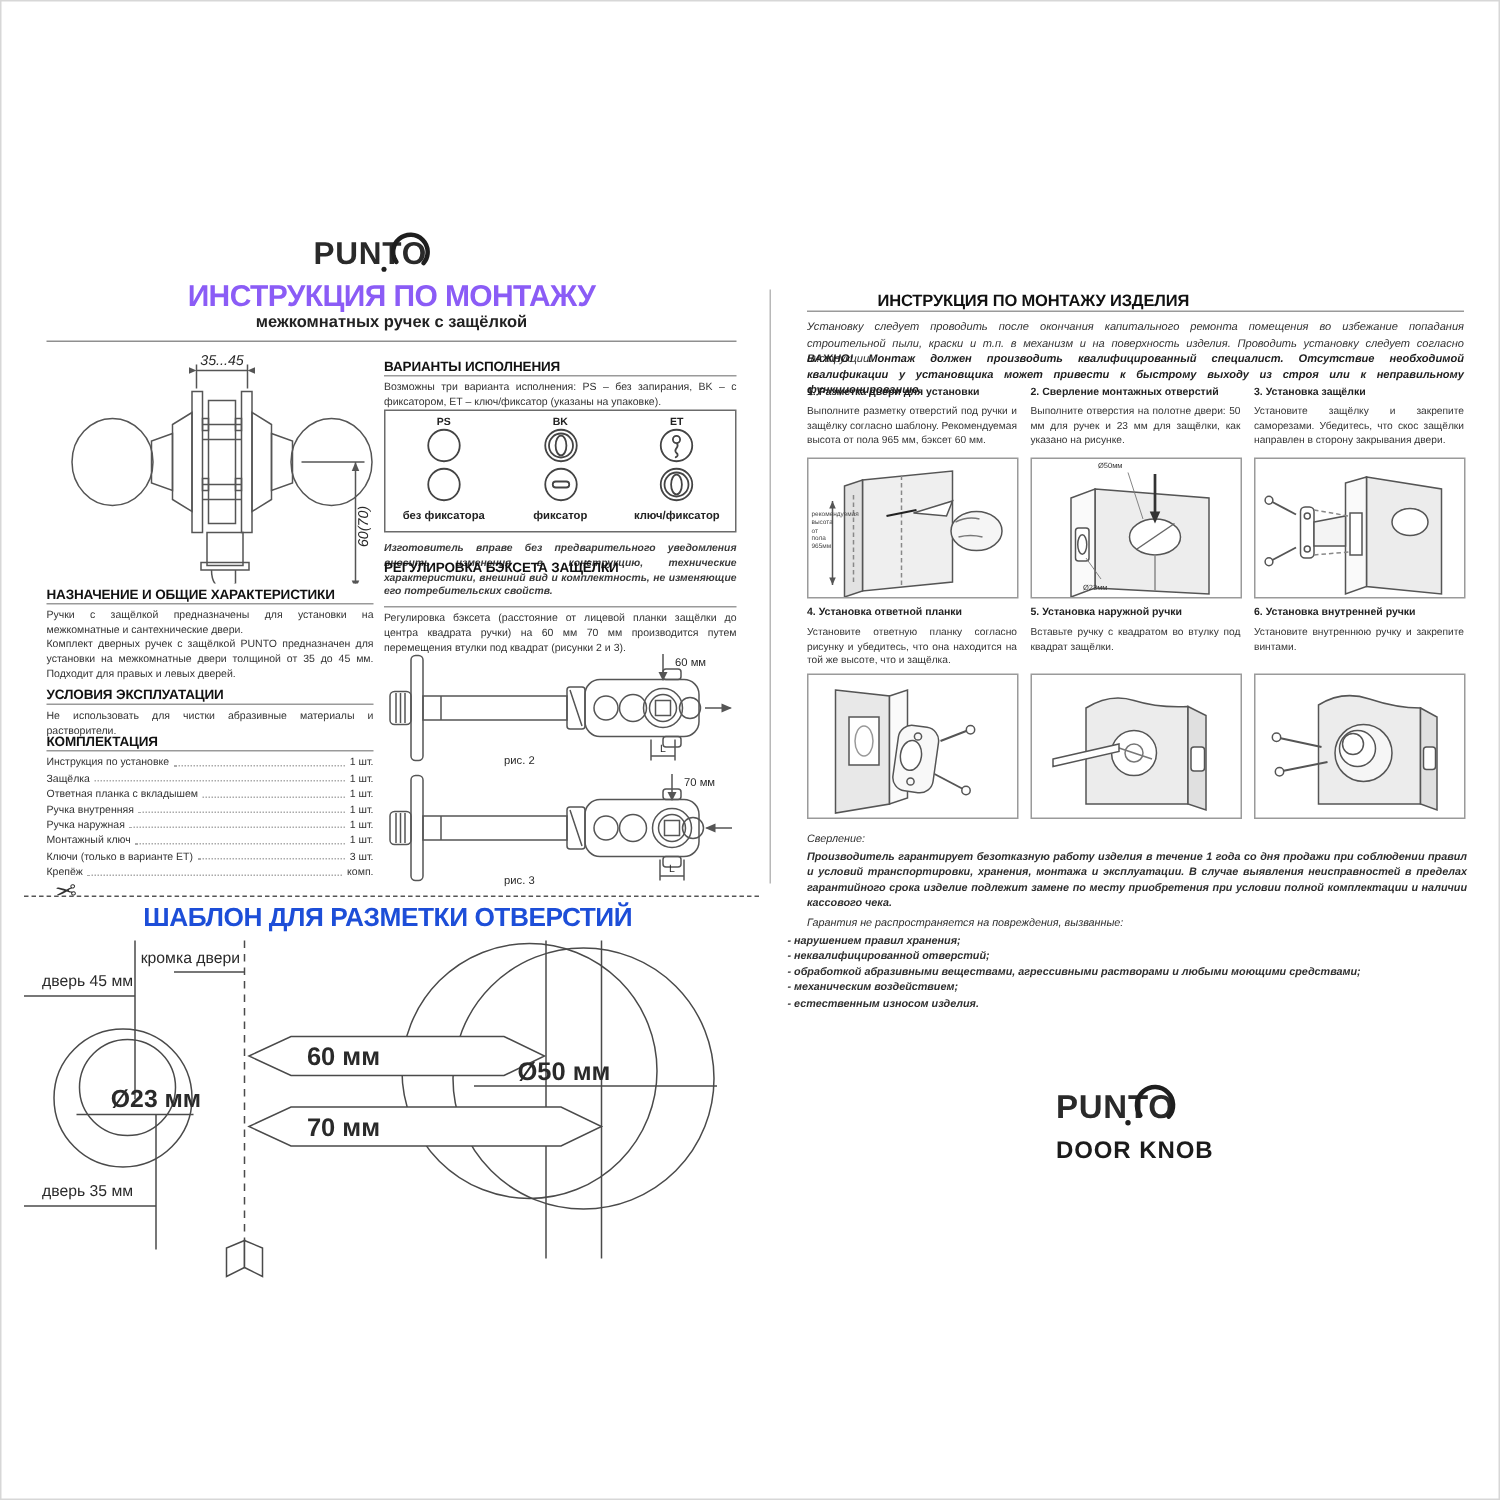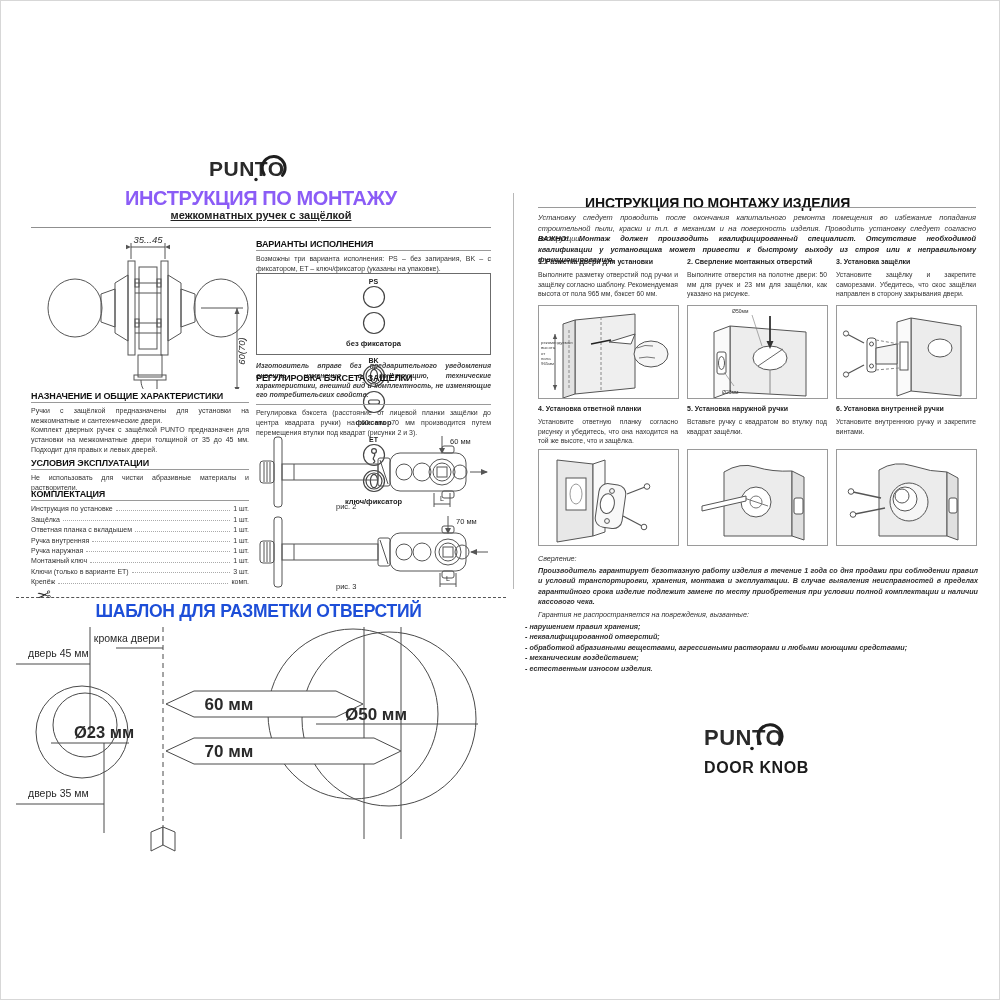--- a/index.html
+++ b/index.html
@@ -12,21 +12,21 @@
   .main-title { font-weight:bold; font-size:20px; letter-spacing:-0.4px; text-align:center; color:#8b5cf6; }
   .main-sub { font-weight:bold; font-size:11px; text-align:center; color:#222; }
   .rule { border-top:1.5px solid #8f8f8f; }
   .thinrule { border-top:1px solid #9a9a9a; }
   .sec-head { font-weight:bold; font-size:9px; color:#111; letter-spacing:-0.1px; }
   .body-text { font-size:7px; line-height:1.42; color:#333; text-align:justify; }
   .ital { font-style:italic; }
   .bold { font-weight:bold; }
   .kit-row { display:flex; align-items:flex-end; font-size:7px; color:#333; margin-top:3.4px; }
   .kit-dots { flex:1; border-bottom:1px dotted #aaa; margin:0 3px 1.5px 3px; }
-  .variants-box { border:1.2px solid #6b6b6b; display:flex; background:#fff;flex-direction:column; }
+  .variants-box { border:1.2px solid #6b6b6b; display:flex; background:#fff; }
   .vcol { flex:1; display:flex; flex-direction:column; align-items:center; padding:4px 0 5px 0; }
   .vcode { font-size:7px; font-weight:bold; color:#222; }
   .vlabel { font-size:7.5px; font-weight:bold; color:#222; margin-top:2px; }
   .cutline { border-top:1.6px dashed #555; }
   .tpl-title { font-weight:bold; font-size:17.5px; letter-spacing:-0.3px; text-align:center; color:#1d4ed8; }
   .step-title { font-size:7px; font-weight:bold; color:#222; }
   .step-text { font-size:6.8px; line-height:1.4; color:#333; text-align:justify; margin-top:4px; }
   .figbox { border:1px solid #9a9a9a; background:#fff; position:absolute; }
   .fig-label { position:absolute; font-size:5px; color:#333; }
   .fig-note { position:absolute; font-size:4.3px; line-height:1.25; color:#444; }
@@ -38,21 +38,21 @@
 <body>
 
 <div class="canvas">
 
   <svg class="abs" style="left:205px; top:148px;" width="100" height="40" viewBox="0 0 100 40">
     <text x="3" y="27" font-size="21" font-weight="bold" letter-spacing="0.5">PUNTO</text>
     <circle cx="50" cy="30.5" r="1.7" fill="#1e1e1e"></circle>
     <path d="M 58.2 25.6 A 11.5 11.5 0 1 1 76.4 26.4" fill="none" stroke="#1e1e1e" stroke-width="3" stroke-linecap="round"></path>
   </svg>
   <div class="abs main-title" style="left:20px; top:186px; width:480px;">ИНСТРУКЦИЯ ПО МОНТАЖУ</div>
-  <div class="abs main-sub" style="left:20px; top:208px; width:480px;text-decoration:underline;">межкомнатных ручек с защёлкой</div>
+  <div class="abs main-sub" style="left:20px; top:208px; width:480px;">межкомнатных ручек с защёлкой</div>
   <div class="abs rule" style="left:30px; top:226px; width:460px;"></div>
 
   <svg class="abs" style="left:30px; top:230px;" width="218" height="158" viewBox="0 0 218 158" fill="none" stroke="#555" stroke-width="1">
     <line x1="100" y1="28" x2="100" y2="12"></line>
       <line x1="134" y1="28" x2="134" y2="12"></line>
     <line x1="100" y1="16" x2="134" y2="16"></line>
     <polygon points="100,16 95,13.8 95,18.2" fill="#555" stroke="none"></polygon>
     <polygon points="134,16 139,13.8 139,18.2" fill="#555" stroke="none"></polygon>
     <text x="117" y="12" font-size="9.5" font-style="italic" text-anchor="middle">35...45</text>
     <rect x="97" y="30" width="7" height="94"></rect>
@@ -270,21 +270,21 @@
     <line x1="300" y1="103" x2="462" y2="103"></line>
     <polygon points="150,83 178,70 320,70 347,83 320,96 178,96" fill="#ffffff" stroke="#4a4a4a"></polygon>
     <text x="213" y="89" font-size="17" font-weight="bold" text-anchor="middle" fill="#111">60 мм</text>
     <polygon points="150,130 178,117 358,117 385,130 358,143 178,143" fill="#ffffff" stroke="#4a4a4a"></polygon>
     <text x="213" y="136" font-size="17" font-weight="bold" text-anchor="middle" fill="#111">70 мм</text>
     <text x="360" y="99" font-size="17" font-weight="bold" text-anchor="middle" fill="#111">Ø50 мм</text>
     <path d="M147 206 L135 211 L135 230 L147 224 Z" fill="#fff"></path>
     <path d="M147 206 L159 211 L159 230 L147 224 Z" fill="#fff"></path>
   </svg>
 
-  <div class="abs sec-head" style="left:537px; top:194px; width:438px; font-size:14px;padding-left:47px;">ИНСТРУКЦИЯ ПО МОНТАЖУ ИЗДЕЛИЯ</div>
+  <div class="abs sec-head" style="left:537px; top:194px; width:438px; font-size:11px;padding-left:47px;">ИНСТРУКЦИЯ ПО МОНТАЖУ ИЗДЕЛИЯ</div>
   <div class="abs thinrule" style="left:537px; top:206px; width:438px;"></div>
   <div class="abs body-text ital" style="left:537px; top:212px; width:438px; font-size:7.4px;">Установку следует проводить после окончания капитального ремонта помещения во избежание попадания строительной пыли, краски и т.п. в механизм и на поверхность изделия. Проводить установку следует согласно инструкции.</div>
   <div class="abs body-text ital bold" style="left:537px; top:233px; width:438px; font-size:7.4px; color:#1d1d1d;">ВАЖНО! Монтаж должен производить квалифицированный специалист. Отсутствие необходимой квалификации у установщика может привести к быстрому выходу из строя или к неправильному функционированию.</div>
 
   <div class="abs step-title" style="left:537px; top:257px; width:140px;">1. Разметка двери для установки</div>
   <div class="abs step-text" style="left:537px; top:265px; width:140px;">Выполните разметку отверстий под ручки и защёлку согласно шаблону. Рекомендуемая высота от пола 965 мм, бэксет 60 мм.</div>
   <div class="figbox" style="left:537px; top:304px; width:141px; height:94px;">
     <svg width="139" height="92" viewBox="0 0 139 92" fill="none" stroke="#555" stroke-width="1">
       <polygon points="36,14 96,8 96,82 36,88" fill="#efefef"></polygon>
       <polygon points="24,18 36,14 36,88 24,92" fill="#e2e2e2"></polygon>

